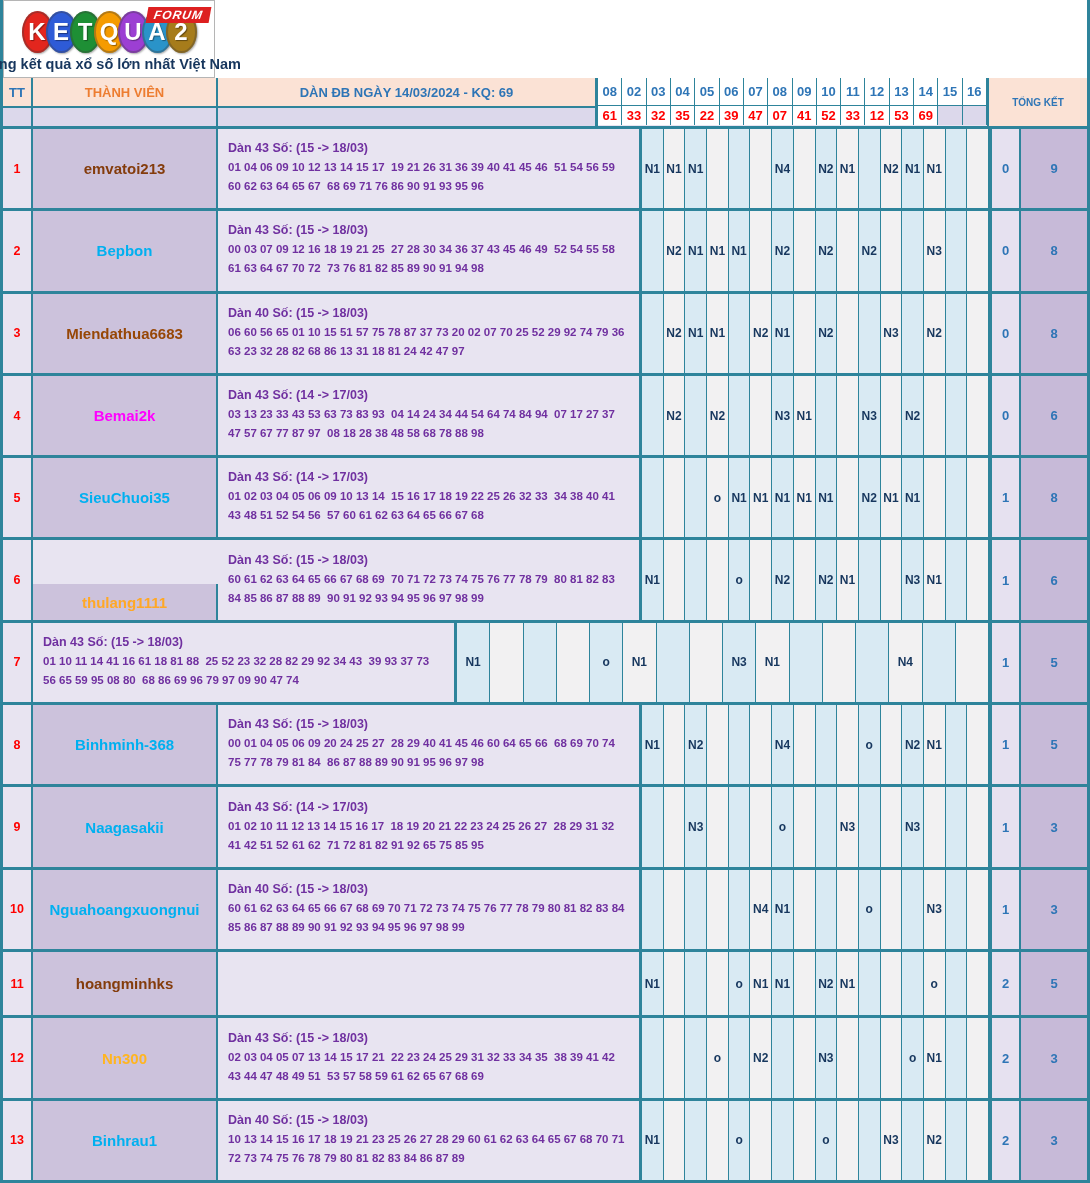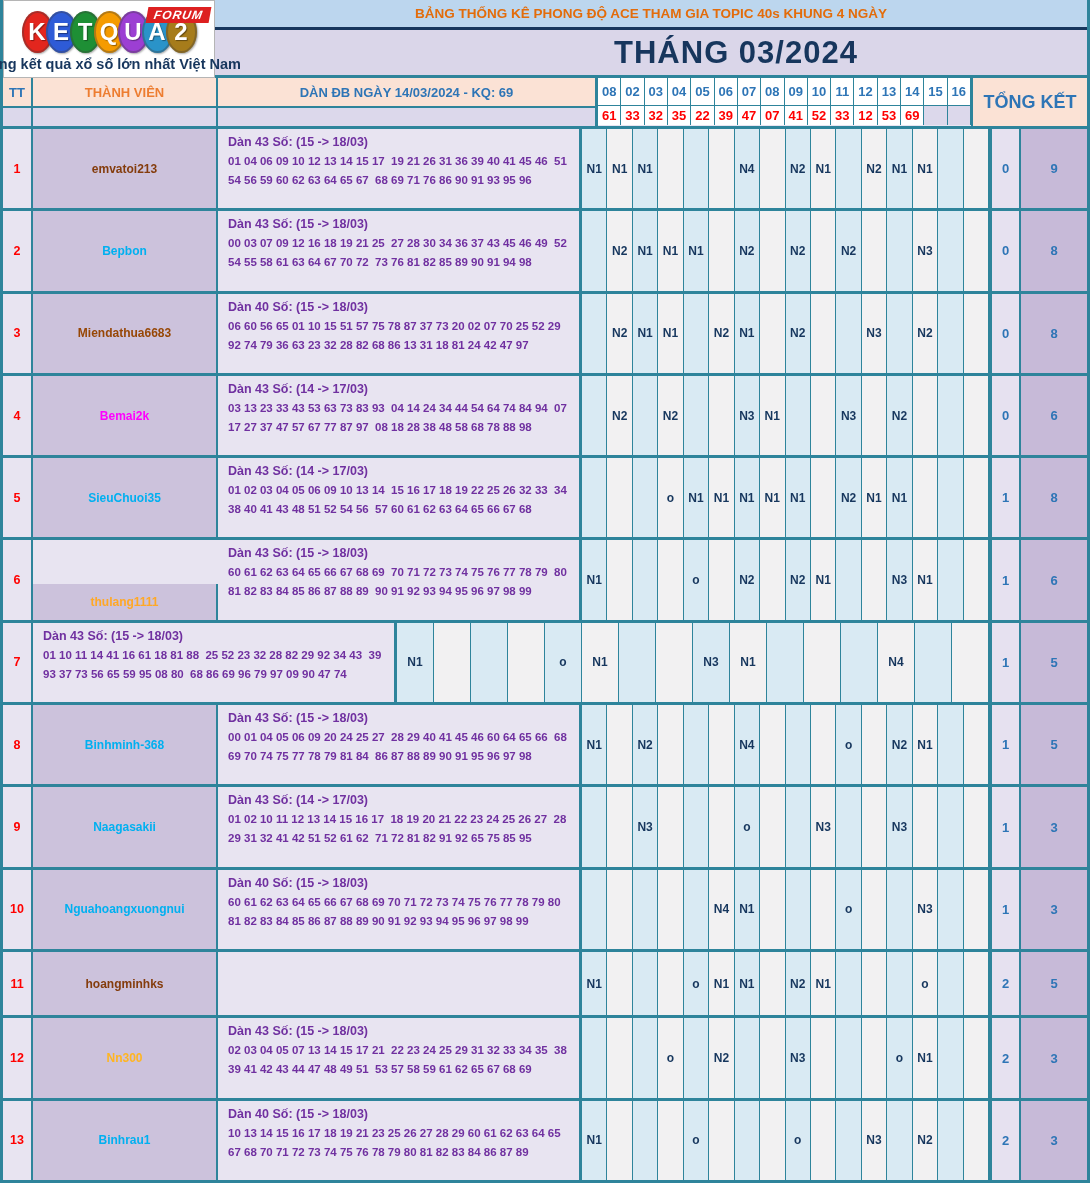--- a/index.html
+++ b/index.html
@@ -68,42 +68,42 @@
     color:#2E75B6; font-weight:bold; font-size:13px;
   }
   .day-results-row { display:flex; height:19px; }
   .day-res {
     flex:1; background:#ffffff; border-right:1px solid #2E849B;
     display:flex; align-items:center; justify-content:center;
     color:#FF0000; font-weight:bold; font-size:13px;
   }
   .day-res.blank { background:#DCD8EB; }
   .h-total {
-    width:116px; background:#FBE2D5; border-left:2px solid #2E849B;
-    display:flex; align-items:center; justify-content:center;
-    color:#2E75B6; font-weight:bold; font-size:18px;
+    width:100px; background:#FBE2D5; border-left:2px solid #2E849B;
+    display:flex; align-items:center; justify-content:center;
+    color:#2E75B6; font-weight:bold; font-size:10px;
   }
   
   .rows { flex:1; display:flex; flex-direction:column; }
   .row { display:flex; border-top:3px solid #2E849B; min-height:78px; flex:1; }
   .rows .row:nth-child(11) { min-height:62px; flex:.8; }
   .c-tt {
     width:30px; background:#E8E4F1; border-right:2px solid #2E849B;
     display:flex; align-items:center; justify-content:center;
     color:#FF0000; font-weight:bold; font-size:12.5px;
   }
   .c-member {
     width:185px; background:#CCC2DC; border-right:2px solid #2E849B;
     display:flex; align-items:center; justify-content:center;
-    font-weight:bold; font-size:12px; text-align:center; padding:0 4px;
+    font-weight:bold; font-size:15px; text-align:center; padding:0 4px;
   }
   .c-dan {
-    width:364px; background:#E8E4F1; border-right:3px solid #2E849B;
+    width:424px; background:#E8E4F1; border-right:3px solid #2E849B;
     padding:6px 10px; color:#7030A0;
-    display:flex; flex-direction:column; 
+    display:flex; flex-direction:column; justify-content:center;
   }
   .dan-title { font-weight:bold; font-size:12.5px; margin-bottom:3px; }
   .dan-nums { font-weight:bold; font-size:11.5px; line-height:1.65; white-space:pre-wrap; }
   .c-marks { flex:1; display:flex; }
   .mark {
     flex:1; border-right:1px solid #2E849B;
     display:flex; align-items:center; justify-content:center;
     color:#17375E; font-weight:bold; font-size:12px;
   }
   .mark:nth-child(odd) { background:#D9EAF3; }
@@ -130,24 +130,20 @@
       <div class="logo-letters">
           <span class="logo-oval" style="background: rgb(227, 38, 30);">K</span>
           <span class="logo-oval" style="background: rgb(46, 91, 215);">E</span>
           <span class="logo-oval" style="background: rgb(30, 143, 53);">T</span>
           <span class="logo-oval" style="background: rgb(245, 155, 0);">Q</span>
           <span class="logo-oval" style="background: rgb(156, 63, 211);">U</span>
           <span class="logo-oval" style="background: rgb(42, 147, 201);">A</span>
           <span class="logo-oval" style="background: rgb(166, 124, 27);">2</span>
         </div>
       <div class="logo-tagline">Trang kết quả xổ số lớn nhất Việt Nam</div>
-    </div>
-    <div class="top-right">
-      <div class="title-bar">BẢNG THỐNG KÊ PHONG ĐỘ ACE THAM GIA TOPIC 40s KHUNG 4 NGÀY</div>
-      <div class="month-bar">THÁNG 03/2024</div>
     </div>
   </div>
 
   <div class="head">
     <div class="h-left h-tt">
       <div class="h-label">TT</div>
       <div class="h-strip"></div>
     </div>
     <div class="h-left h-member">
       <div class="h-label">THÀNH VIÊN</div>

